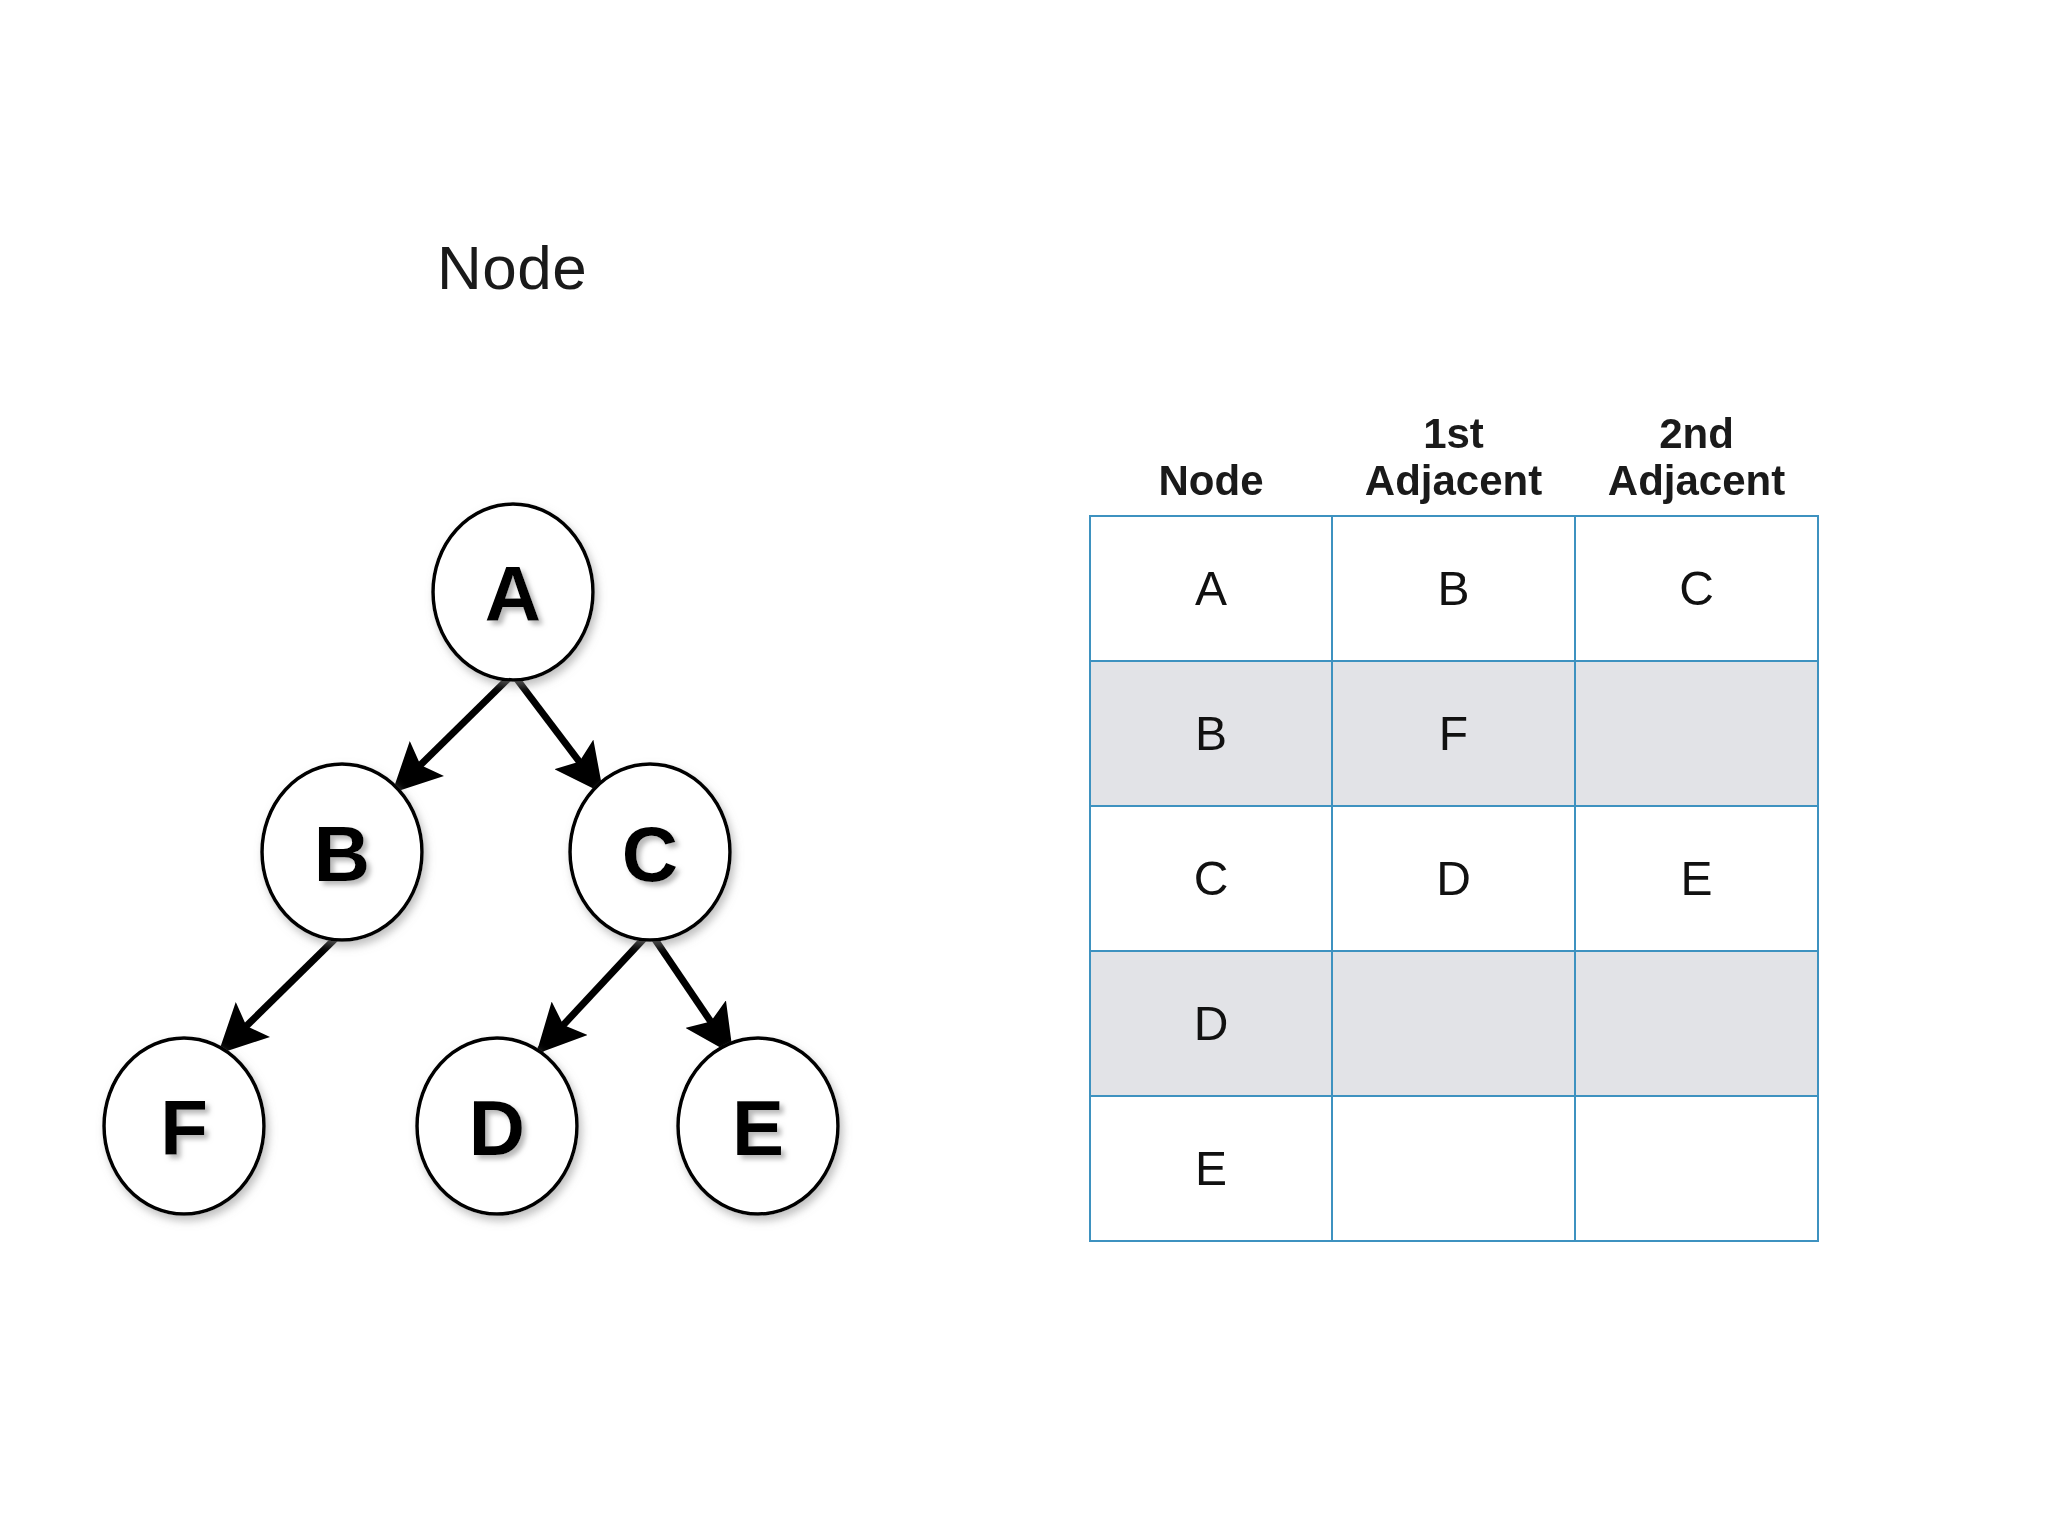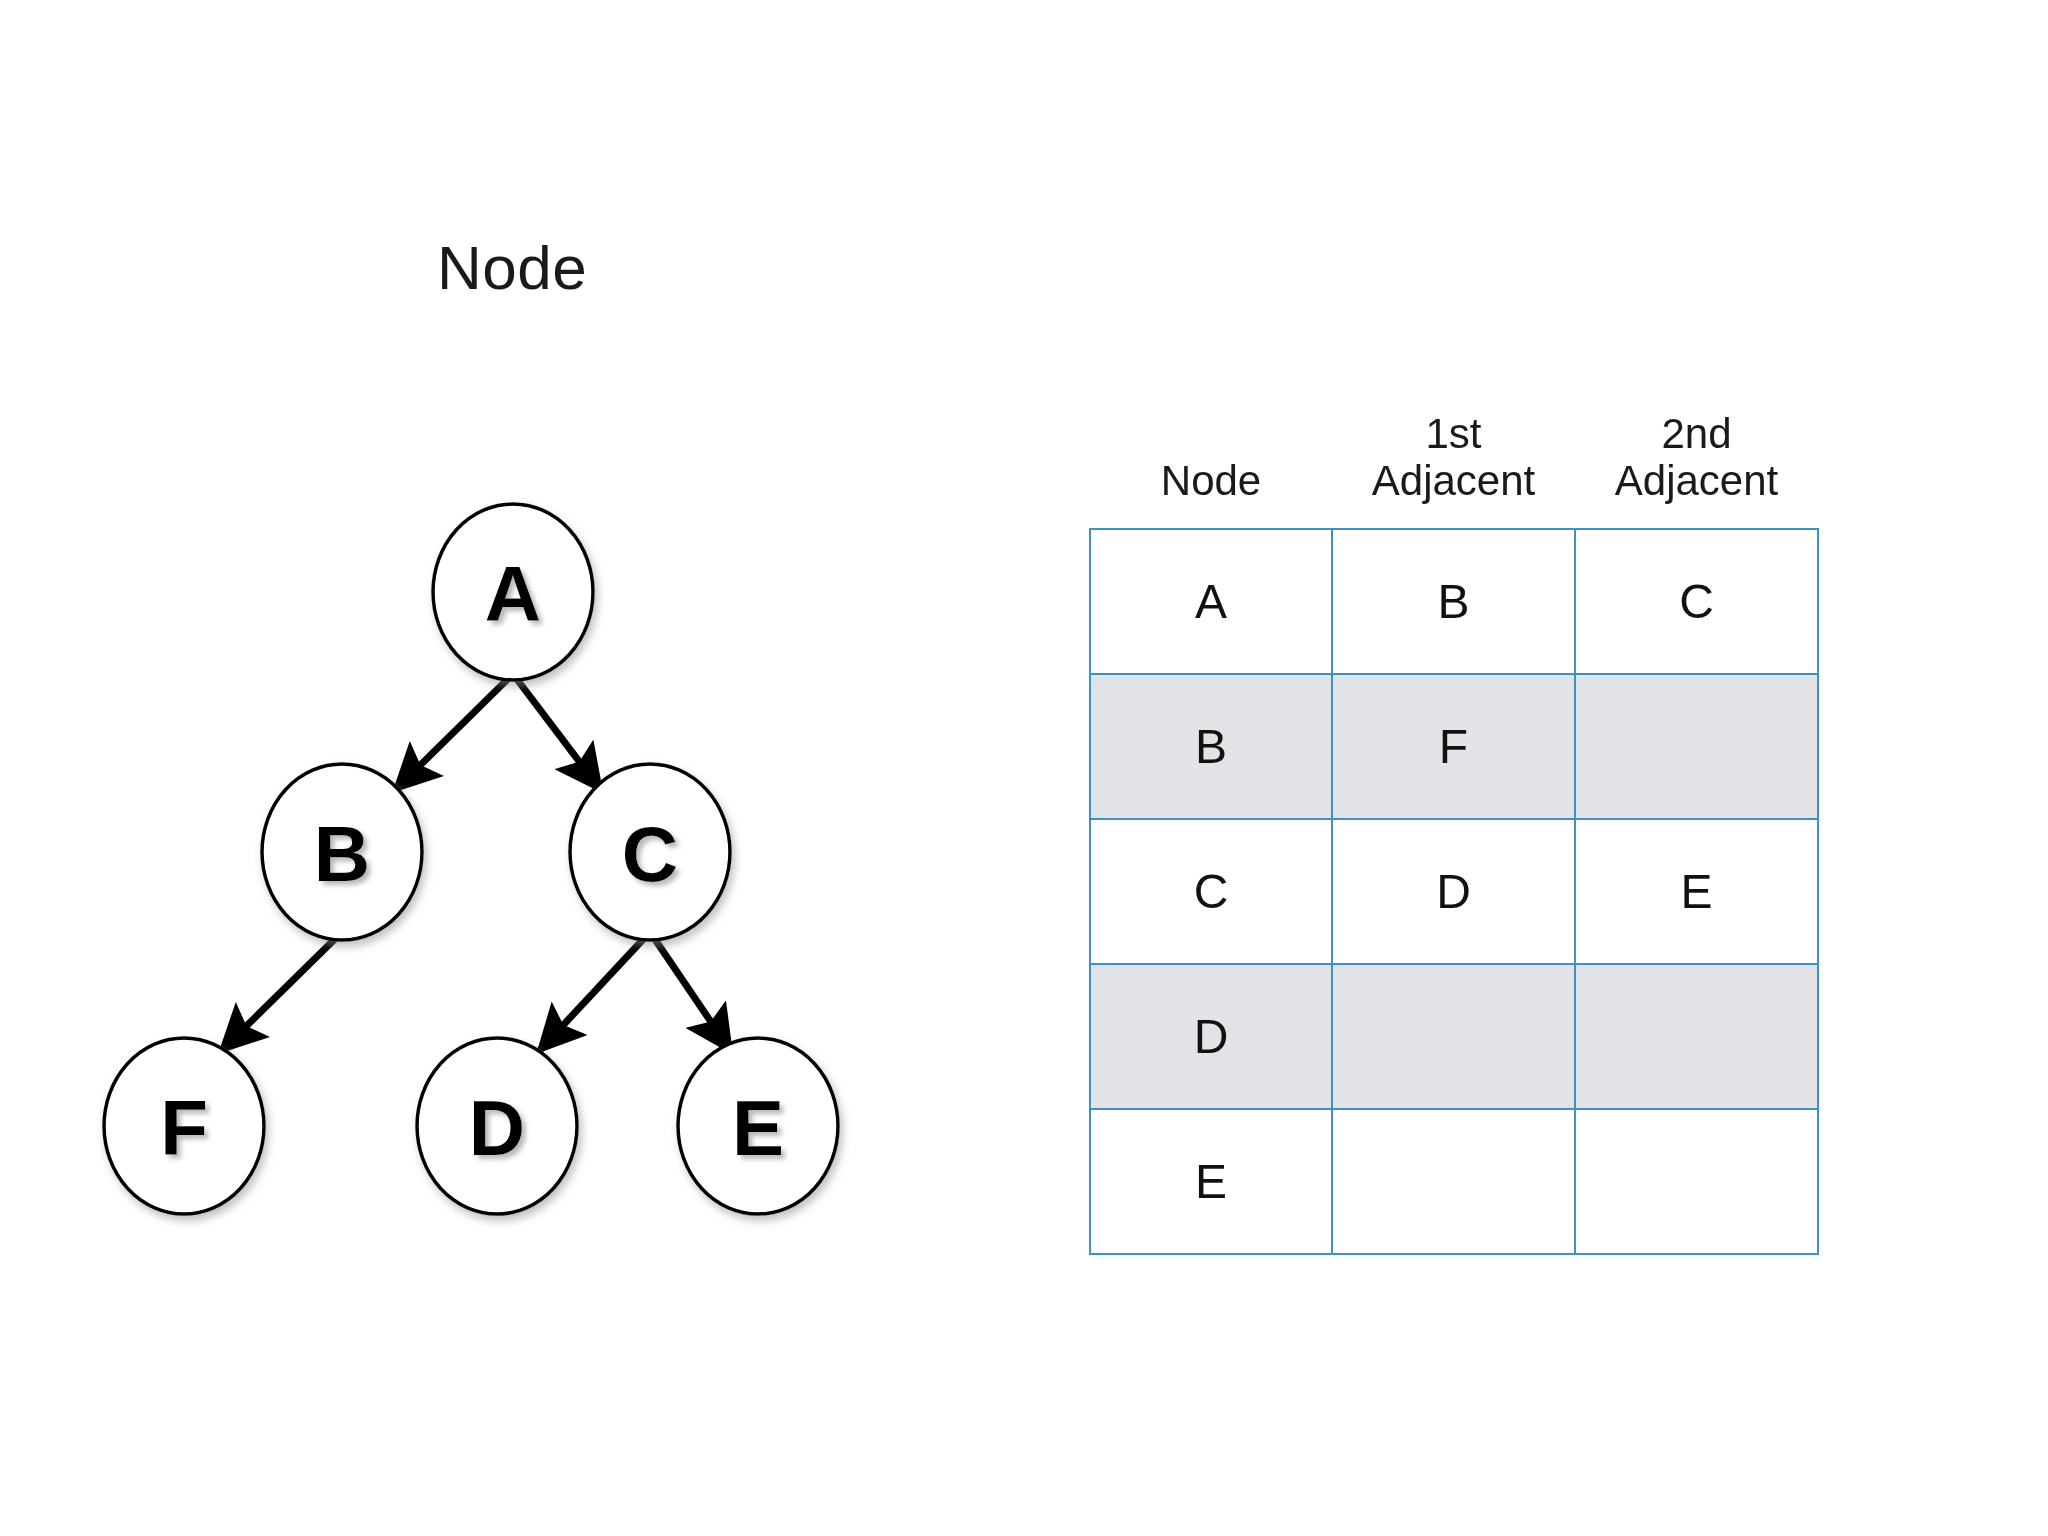--- a/index.html
+++ b/index.html
@@ -76,23 +76,23 @@
     width: 728px;
   }
   table.adj-table col.c-node   { width: 242px; }
   table.adj-table col.c-first  { width: 243px; }
   table.adj-table col.c-second { width: 243px; }
 
   table.adj-table thead th {
     border: none;
     background: transparent;
     font-size: 42px;
-    font-weight: 400;
+    font-weight: 700;
     color: #1a1a1a;
-    padding: 0 0 24px 0;
+    padding: 0 0 11px 0;
     vertical-align: bottom;
     line-height: 1.12;
     text-align: center;
   }
   table.adj-table tbody td {
     border: 2px solid #3e92c0;
     height: 143px;
     font-size: 48px;
     font-weight: 400;
     color: #111111;

